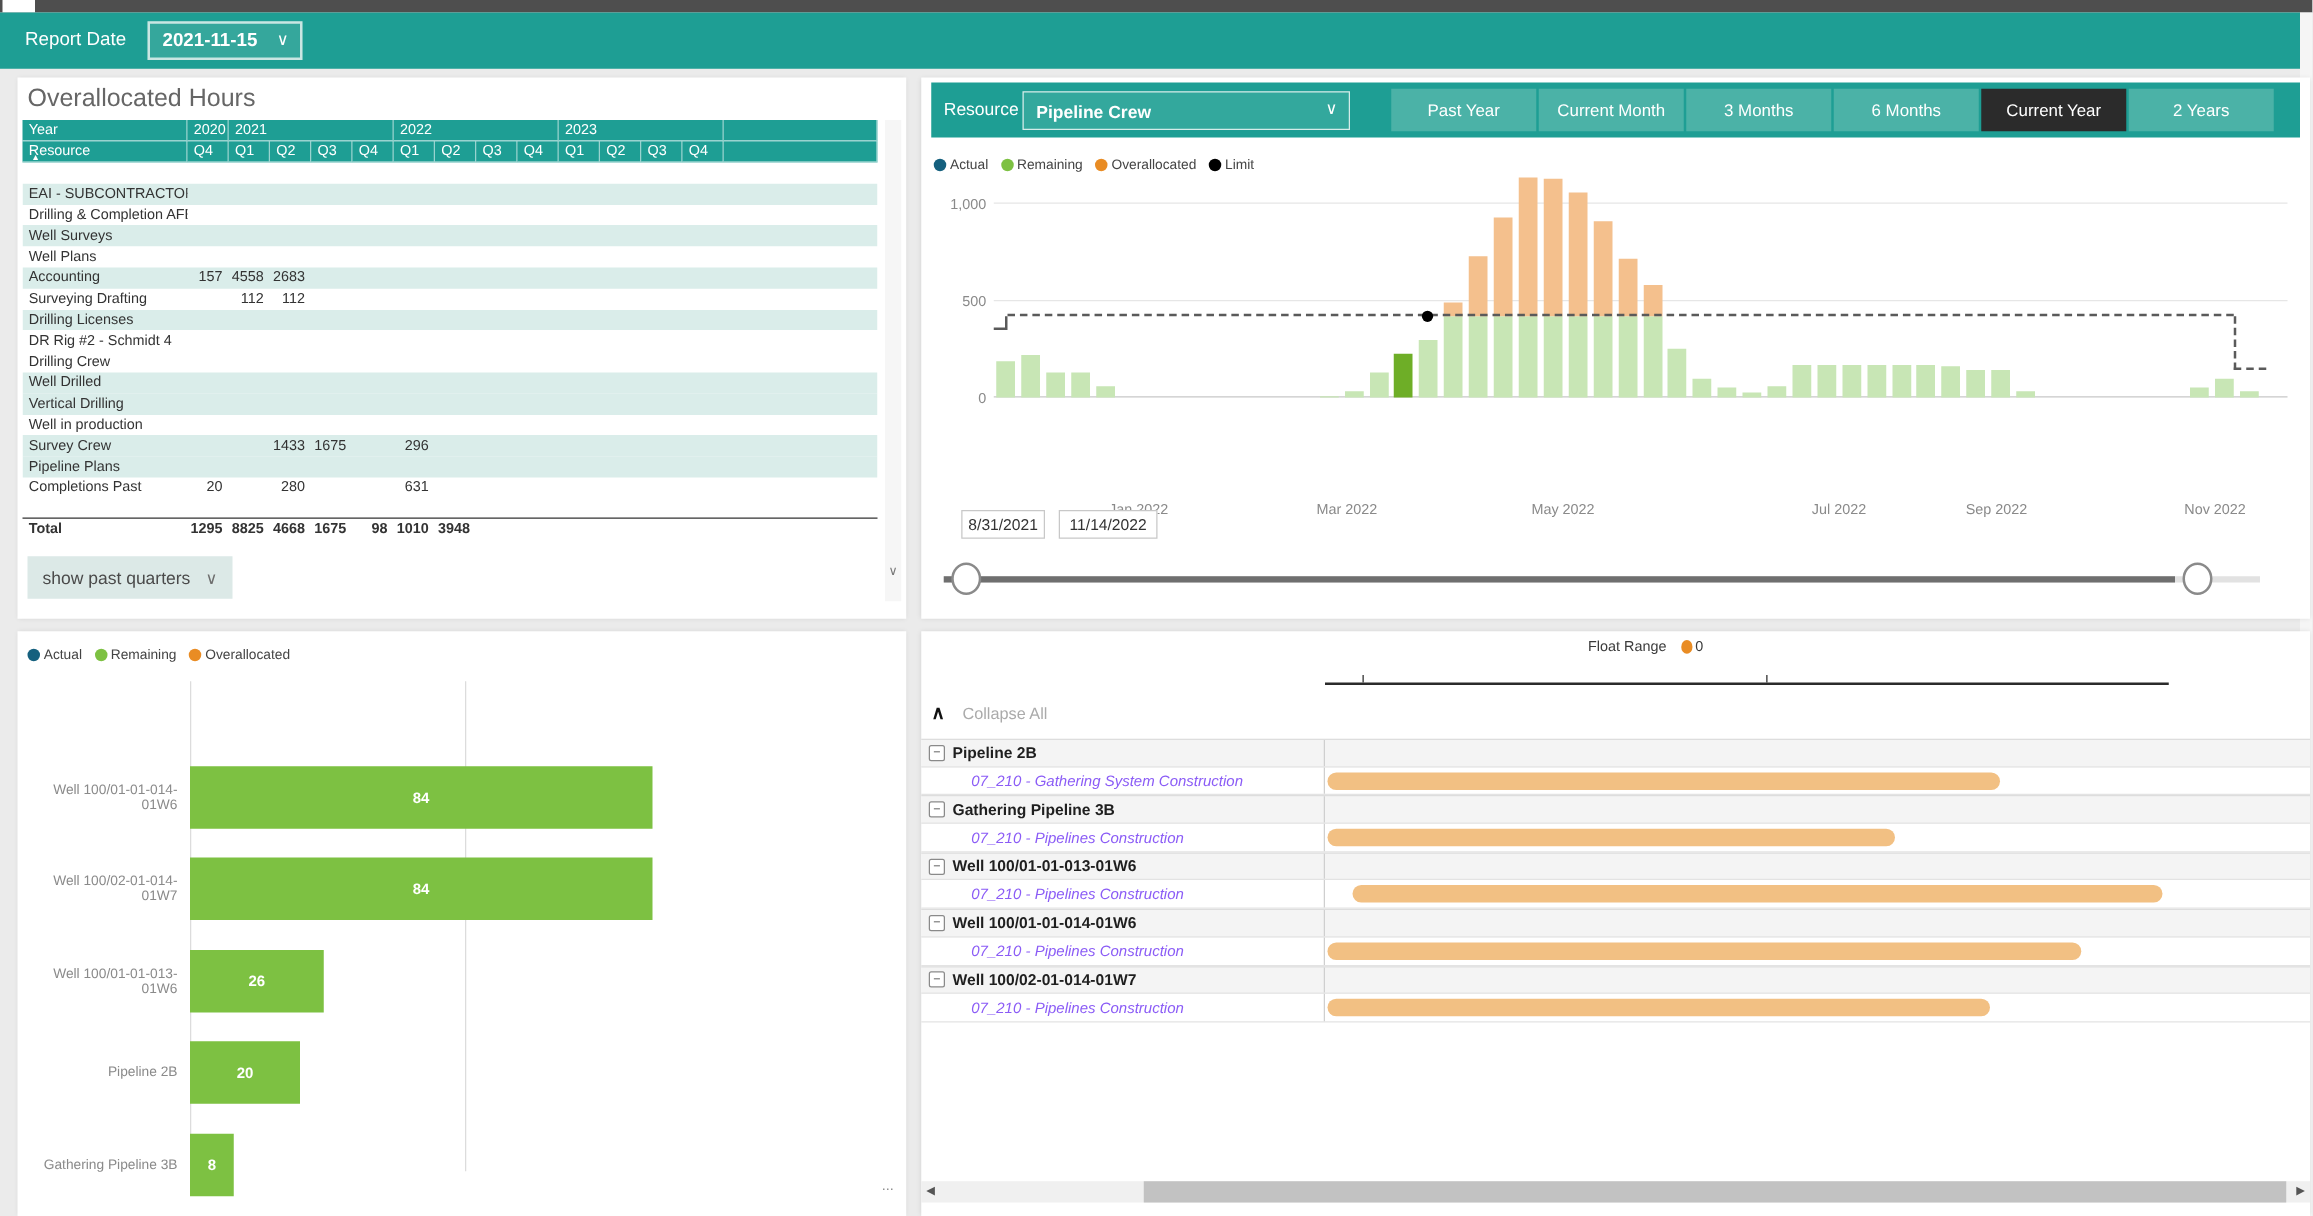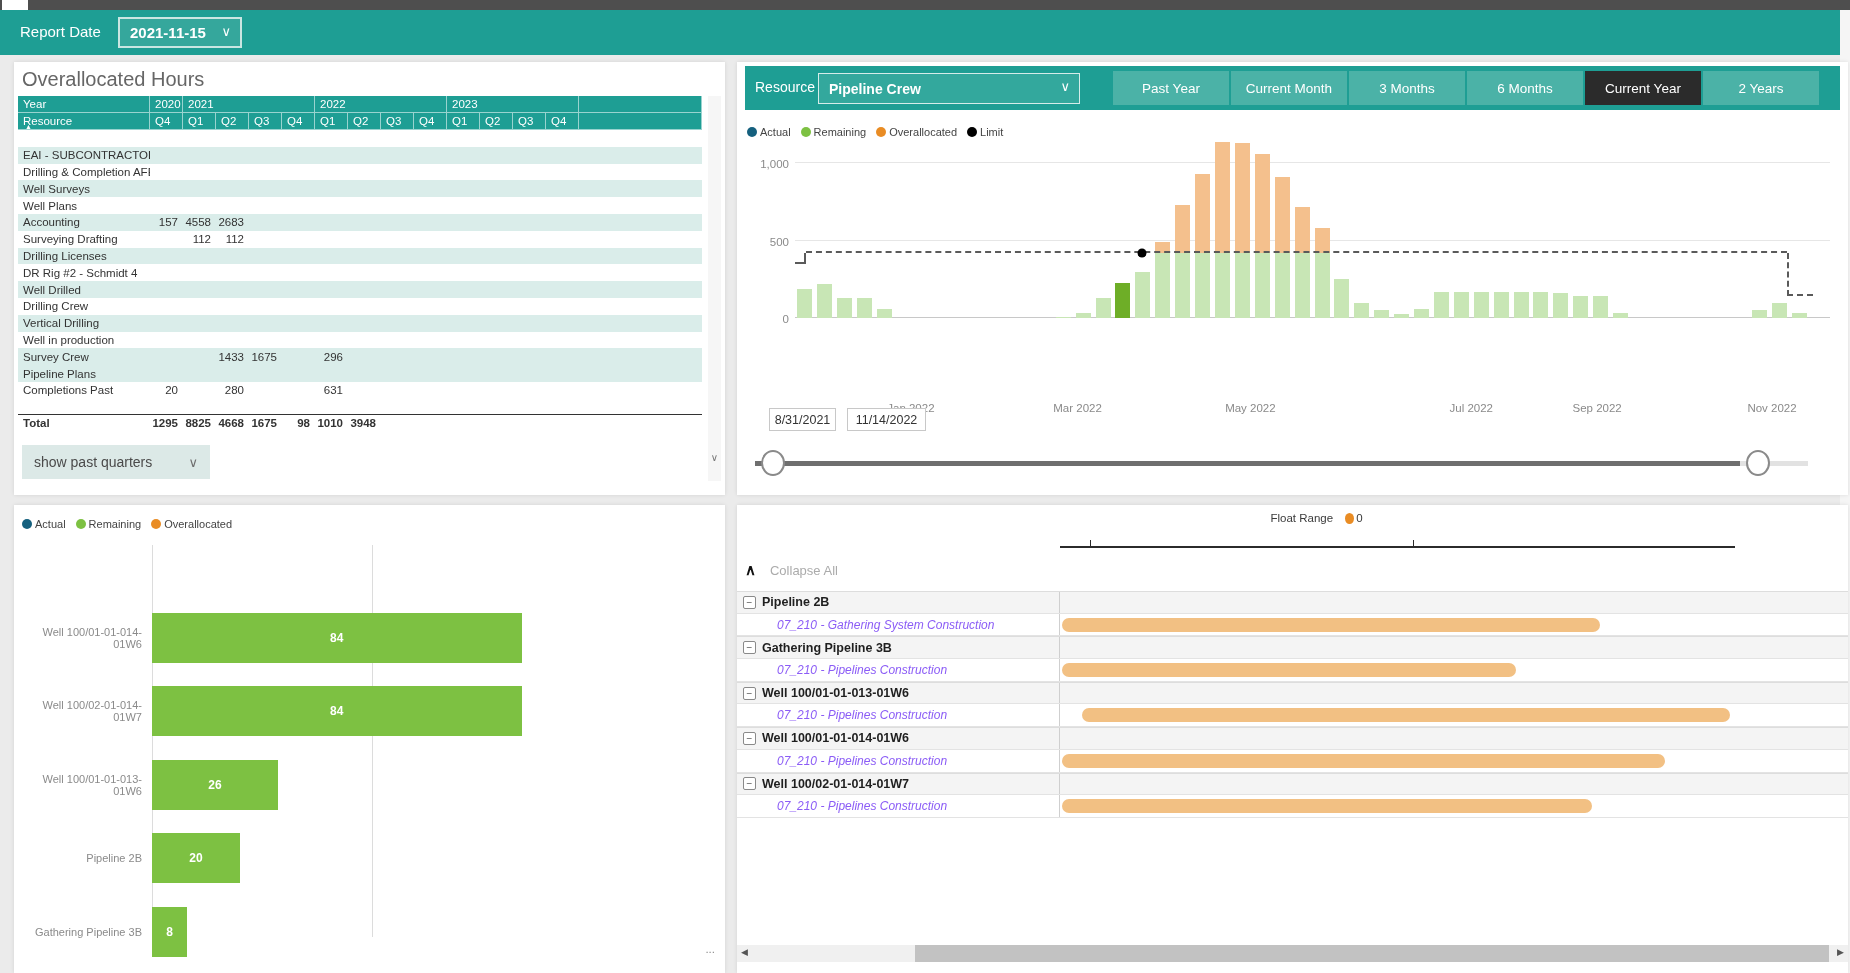--- a/index.html
+++ b/index.html
@@ -33,21 +33,21 @@
   #tbody-rows { height:284px; overflow:hidden; }
   .drow { display:flex; height:16.8px; }
   .drow .c { flex:none; display:flex; align-items:center; padding:0 5px; white-space:nowrap; overflow:hidden; }
   .drow.alt { background:#DAEDEA; }
   .num { justify-content:flex-end; }
   #total-row { display:flex; height:17px; font-weight:700; border-top:1px solid #333; }
   #total-row .c { flex:none; display:flex; align-items:center; padding:0 5px; }
   .res-sort { position:absolute; left:7px; bottom:-1px; font-size:7px; }
   #tbl-scroll { position:absolute; right:4px; top:34px; width:13px; height:385px; background:#F6F6F6; }
   #tbl-scroll .arr { position:absolute; left:0; width:13px; text-align:center; color:#777; font-size:10px; }
-  #show-quarters { position:absolute; left:8px; top:383px; width:188px; height:34px; background:#DCE9E7; color:#4A4A4A; font-size:14px; display:flex; align-items:center; padding-left:12px; cursor:pointer; }
+  #show-quarters { position:absolute; left:8px; top:383px; width:164px; height:34px; background:#DCE9E7; color:#4A4A4A; font-size:14px; display:flex; align-items:center; padding-left:12px; cursor:pointer; }
   #show-quarters .chev { position:absolute; right:12px; color:#6E6E6E; font-size:13px; }
 
   
   #res-bar { position:absolute; left:8px; top:4px; right:8px; height:44px; background:#1E9E94; }
   #res-bar .res-label { position:absolute; left:10px; top:13px; color:#FFF; font-size:14px; }
   #resource-dd { position:absolute; left:73px; top:7px; width:262px; height:31px; background:#33A89D; border:1.5px solid #D5ECE9; color:#FFF; font-size:14px; font-weight:700; display:flex; align-items:center; padding-left:10px; cursor:pointer; }
   #resource-dd .chev { position:absolute; right:9px; top:5px; font-weight:400; font-size:13px; }
   #range-buttons { position:absolute; left:368px; top:5px; display:flex; gap:2px; }
   .rbtn { width:116px; height:34px; background:#4BB2A7; color:#FFF; font-size:13.5px; display:flex; align-items:center; justify-content:center; cursor:pointer; }
   .rbtn.sel { background:#2B2B2B; }
@@ -293,39 +293,39 @@
             <div class="c num" style="width: 33px;"></div>
             <div class="c num" style="width: 33px;"></div>
             <div class="c num" style="width: 33px;"></div>
             <div class="c num" style="width: 33px;"></div>
             <div class="c num" style="width: 33px;"></div>
             <div class="c num" style="width: 33px;"></div>
             <div class="c num" style="width: 33px;"></div>
             <div class="c num" style="width: 33px;"></div>
             <div class="c" style="width: 123px;"></div>
           </div>
+          <div class="drow">
+            <div class="c" style="width: 132px;">Drilling Crew</div>
+            <div class="c num" style="width: 33px;"></div>
+            <div class="c num" style="width: 33px;"></div>
+            <div class="c num" style="width: 33px;"></div>
+            <div class="c num" style="width: 33px;"></div>
+            <div class="c num" style="width: 33px;"></div>
+            <div class="c num" style="width: 33px;"></div>
+            <div class="c num" style="width: 33px;"></div>
+            <div class="c num" style="width: 33px;"></div>
+            <div class="c num" style="width: 33px;"></div>
+            <div class="c num" style="width: 33px;"></div>
+            <div class="c num" style="width: 33px;"></div>
+            <div class="c num" style="width: 33px;"></div>
+            <div class="c num" style="width: 33px;"></div>
+            <div class="c" style="width: 123px;"></div>
+          </div>
           <div class="drow alt">
             <div class="c" style="width: 132px;">Well Drilled</div>
-            <div class="c num" style="width: 33px;"></div>
-            <div class="c num" style="width: 33px;"></div>
-            <div class="c num" style="width: 33px;"></div>
-            <div class="c num" style="width: 33px;"></div>
-            <div class="c num" style="width: 33px;"></div>
-            <div class="c num" style="width: 33px;"></div>
-            <div class="c num" style="width: 33px;"></div>
-            <div class="c num" style="width: 33px;"></div>
-            <div class="c num" style="width: 33px;"></div>
-            <div class="c num" style="width: 33px;"></div>
-            <div class="c num" style="width: 33px;"></div>
-            <div class="c num" style="width: 33px;"></div>
-            <div class="c num" style="width: 33px;"></div>
-            <div class="c" style="width: 123px;"></div>
-          </div>
-          <div class="drow">
-            <div class="c" style="width: 132px;">Drilling Crew</div>
             <div class="c num" style="width: 33px;"></div>
             <div class="c num" style="width: 33px;"></div>
             <div class="c num" style="width: 33px;"></div>
             <div class="c num" style="width: 33px;"></div>
             <div class="c num" style="width: 33px;"></div>
             <div class="c num" style="width: 33px;"></div>
             <div class="c num" style="width: 33px;"></div>
             <div class="c num" style="width: 33px;"></div>
             <div class="c num" style="width: 33px;"></div>
             <div class="c num" style="width: 33px;"></div>
@@ -650,21 +650,21 @@
         <div class="vgrid" style="left: 358px;"></div>
         <div class="hrow-label" style="left: 0px; top: 93px;">Well 100/01-01-014-01W6</div>
         <div class="hbar" style="left: 138px; top: 68px; width: 369.6px; background: rgb(125, 193, 66);">
           <span>84</span>
         </div>
         <div class="hrow-label" style="left: 0px; top: 166px;">Well 100/02-01-014-01W7</div>
         <div class="hbar" style="left: 138px; top: 141px; width: 369.6px; background: rgb(125, 193, 66);">
           <span>84</span>
         </div>
         <div class="hrow-label" style="left: 0px; top: 240px;">Well 100/01-01-013-01W6</div>
-        <div class="hbar" style="left: 138px; top: 215px; width: 126px; background: rgb(125, 193, 66);">
+        <div class="hbar" style="left: 138px; top: 215px; width: 107px; background: rgb(125, 193, 66);">
           <span>26</span>
         </div>
         <div class="hrow-label" style="left: 0px; top: 313px;">Pipeline 2B</div>
         <div class="hbar" style="left: 138px; top: 288px; width: 88px; background: rgb(125, 193, 66);">
           <span>20</span>
         </div>
         <div class="hrow-label" style="left: 0px; top: 387px;">Gathering Pipeline 3B</div>
         <div class="hbar" style="left: 138px; top: 362px; width: 35.2px; background: rgb(125, 193, 66);">
           <span>8</span>
         </div>

